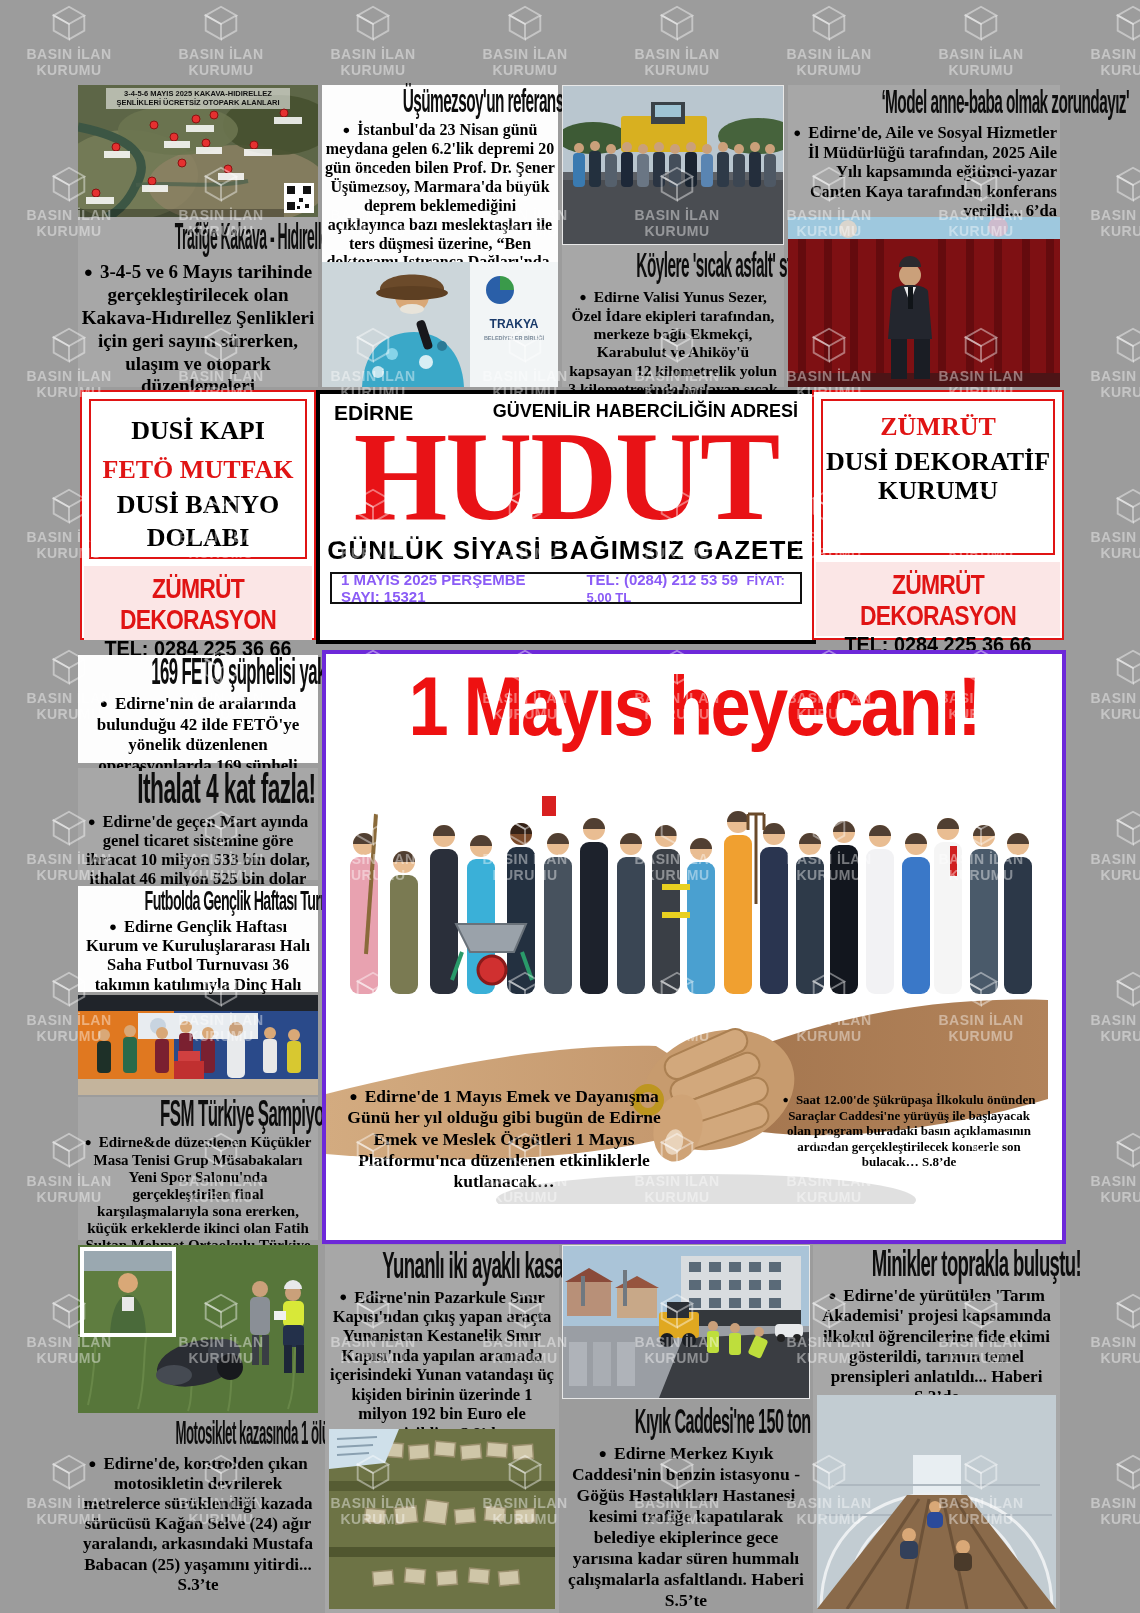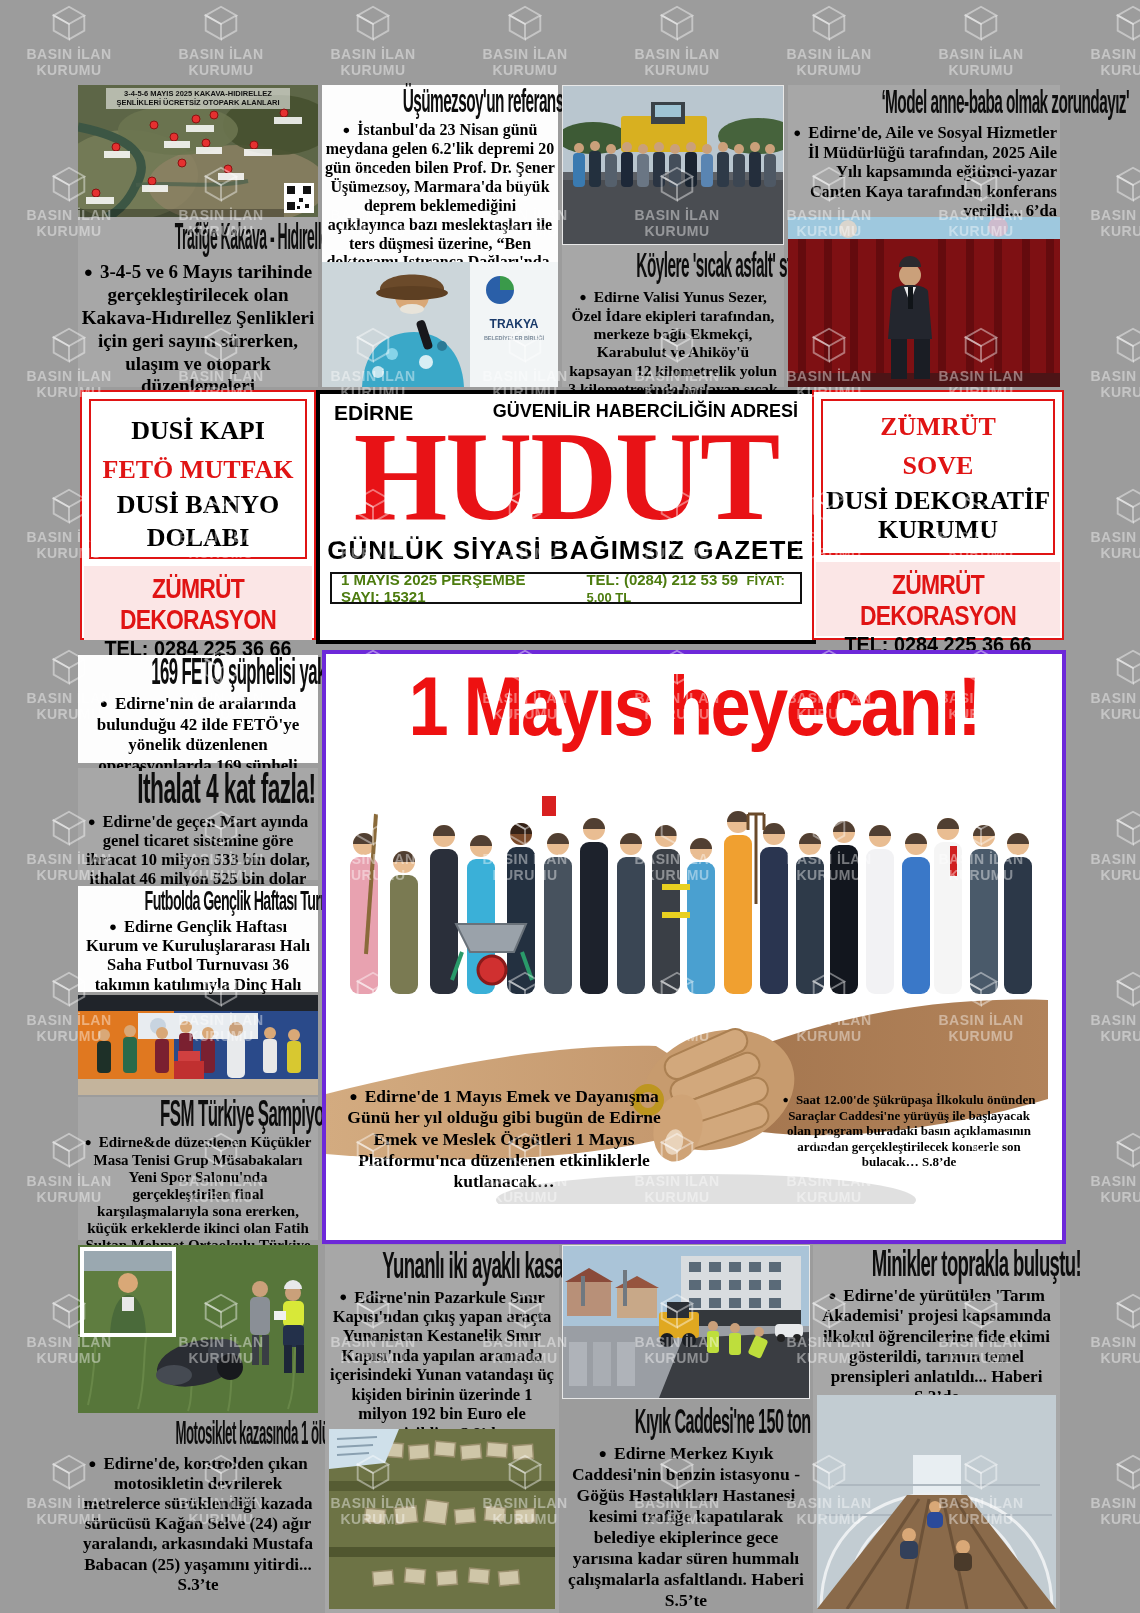--- a/index.html
+++ b/index.html
@@ -22,21 +22,21 @@
   #mast{background:#fff;border:4px solid #000000;}
   #mast-row{display:flex;justify-content:space-between;padding:7px 14px 0 14px;
             font-family:"Liberation Sans",sans-serif;font-weight:700;color:#000;}
   #mast-title{font-family:"Liberation Serif",serif;font-weight:700;color:#e81216;
               font-size:118px;line-height:.88;text-align:center;letter-spacing:-2px;
               transform:scale(1.02,1.08);}
   #mast-sub{font-family:"Liberation Sans",sans-serif;font-weight:700;color:#000;
             font-size:26px;letter-spacing:1px;text-align:center;margin-top:6px;}
   #mast-bar{margin:6px 10px 0 10px;border:2px solid #101010;display:flex;
             justify-content:space-between;align-items:center;height:28px;padding:0 9px;
-            font-family:"Liberation Sans",sans-serif;font-weight:700;font-size:15px;color:#4d7c0f;gap:12px;}
+            font-family:"Liberation Sans",sans-serif;font-weight:700;font-size:15px;color:#8b5cf6;gap:12px;}
   .ad{background:#fff;border:2px solid #e01414;}
   .ad-inner{margin:7px;border:2px solid #e01414;text-align:center;
             font-family:"Liberation Serif",serif;font-weight:700;}
   .ad-l{font-size:26px;line-height:1.5;color:#000;}
   .ad-red{color:#e01414;}
   .ad-low{background:#fbe6e6;text-align:center;padding-top:8px;}
   .ad-brand{font-family:"Liberation Sans",sans-serif;font-weight:700;color:#e01414;
             font-size:27px;letter-spacing:-1px;transform:scaleX(.85);}
   .ad-tel{font-family:"Liberation Sans",sans-serif;font-weight:700;color:#000;font-size:22px;
           transform:scaleX(.9);}
@@ -248,21 +248,20 @@
       <span>
         <span>TEL: (0284) 212 53 59</span>&nbsp;
         <span style="font-size:13px;">FİYAT: 5.00 TL</span>
       </span>
     </div>
   </div>
 
   <div class="abs ad" style="left:812px;top:390px;width:248px;height:246px;">
     <div class="ad-inner" style="height:146px;padding-top:6px;">
       <div class="ad-l ad-red">ZÜMRÜT</div>
-      <div class="ad-l ad-red">SOVE</div>
       <div class="ad-l" style="line-height:1.2;">DUSİ DEKORATİF</div>
       <div class="ad-l" style="line-height:1.1;">KURUMU</div>
     </div>
     <div class="ad-low" style="height:66px;margin:0 2px;">
       <div class="ad-brand">ZÜMRÜT DEKORASYON</div>
       <div class="ad-tel">TEL: 0284 225 36 66</div>
     </div>
   </div>
 
   <div class="abs white" style="left:78px;top:655px;width:240px;height:108px;">

